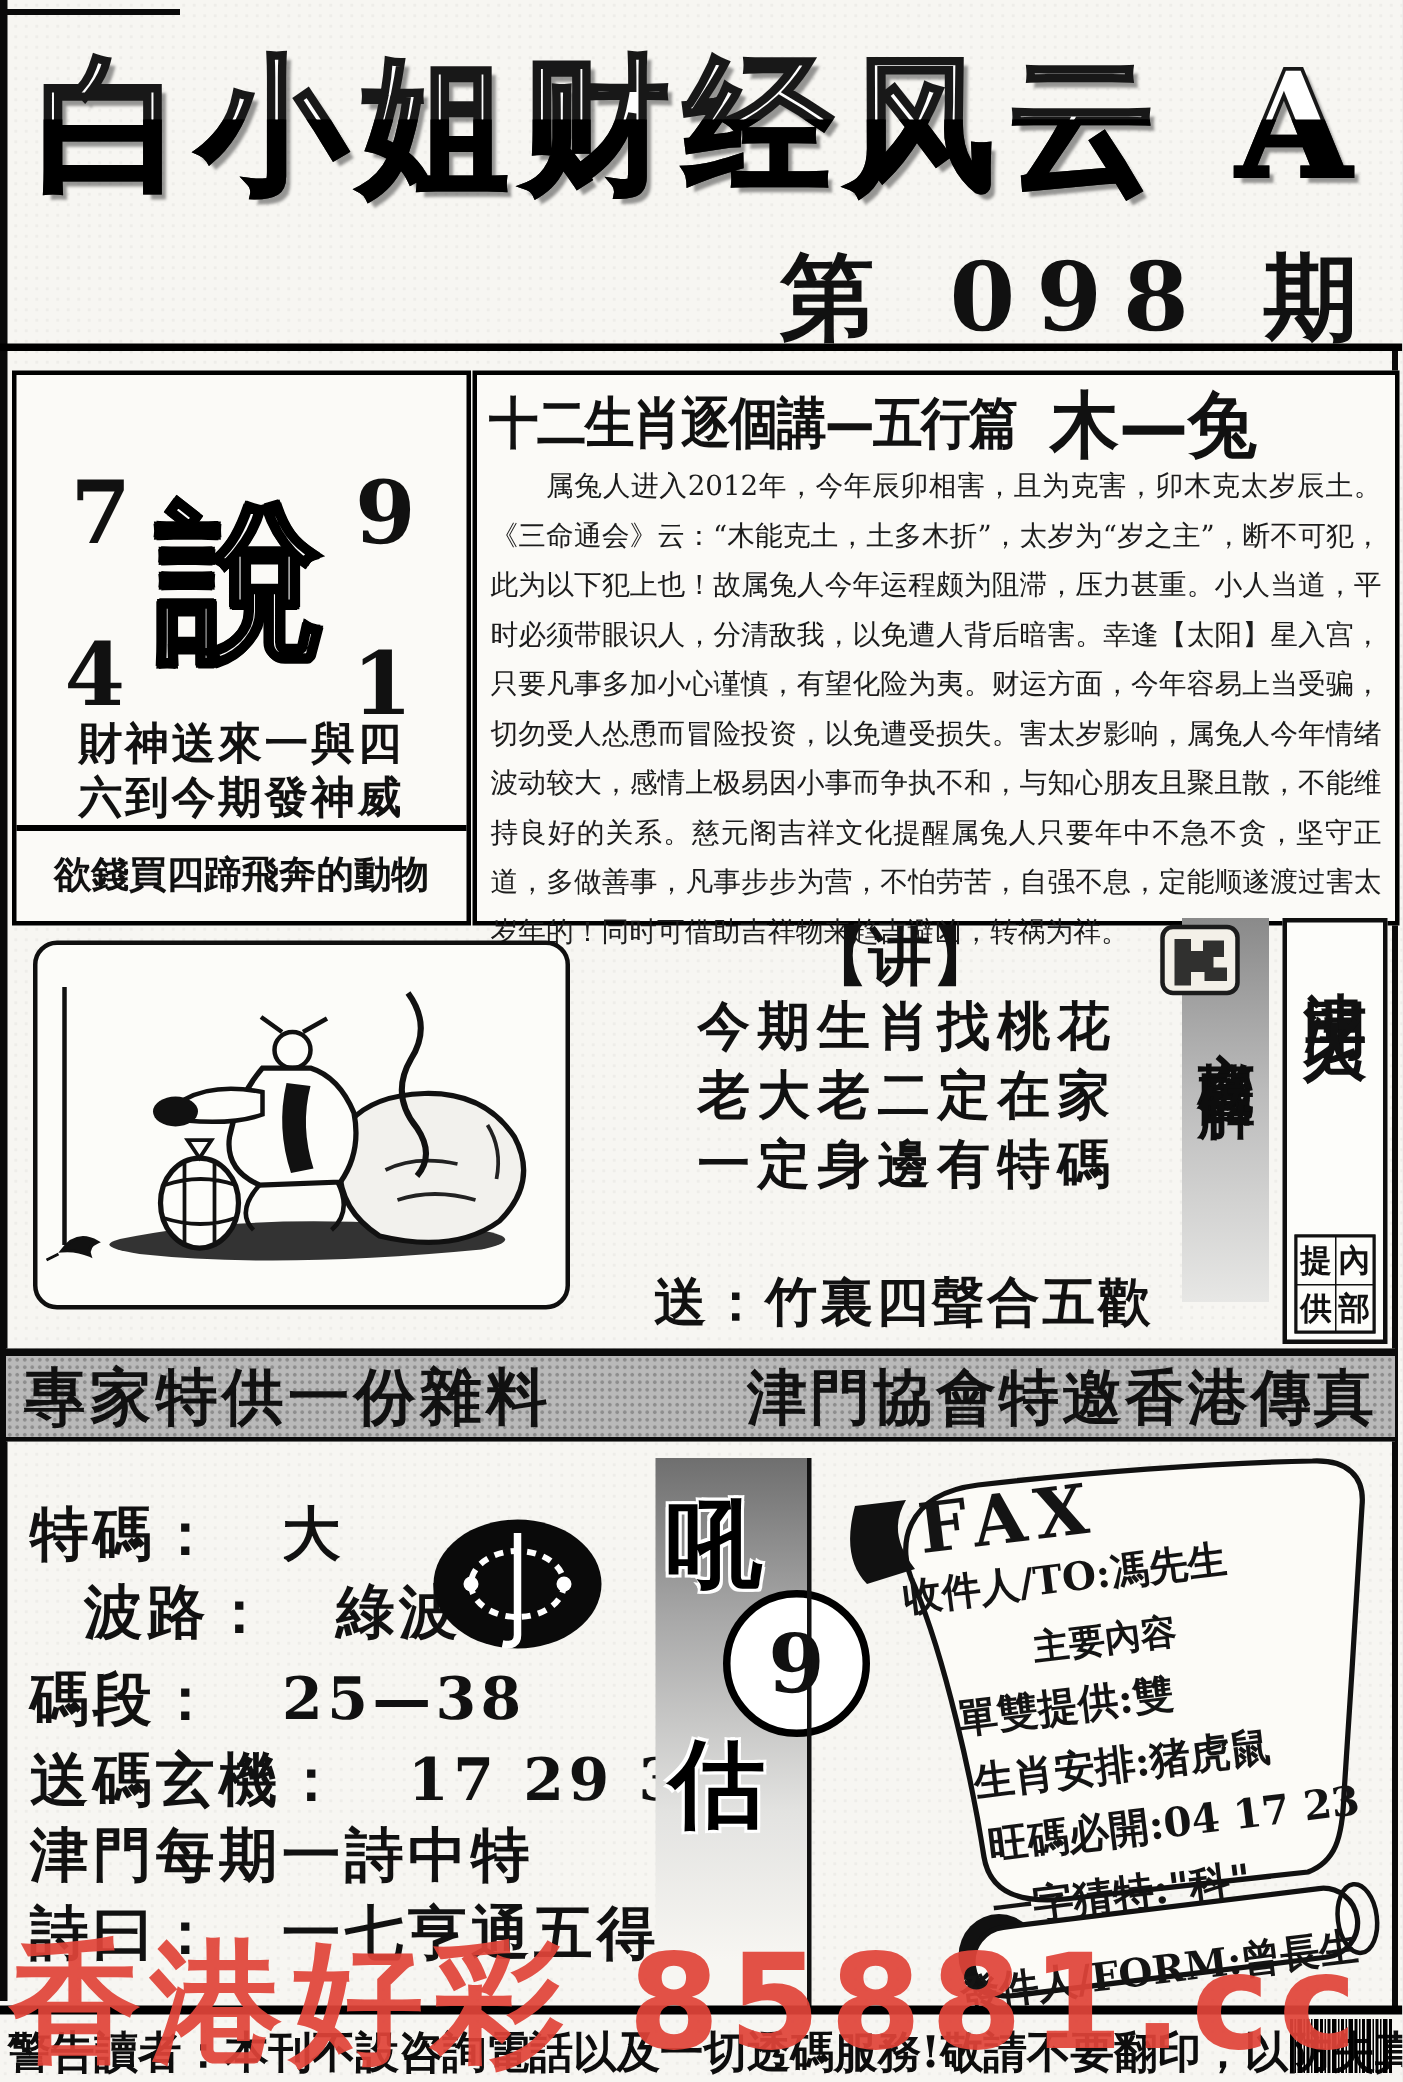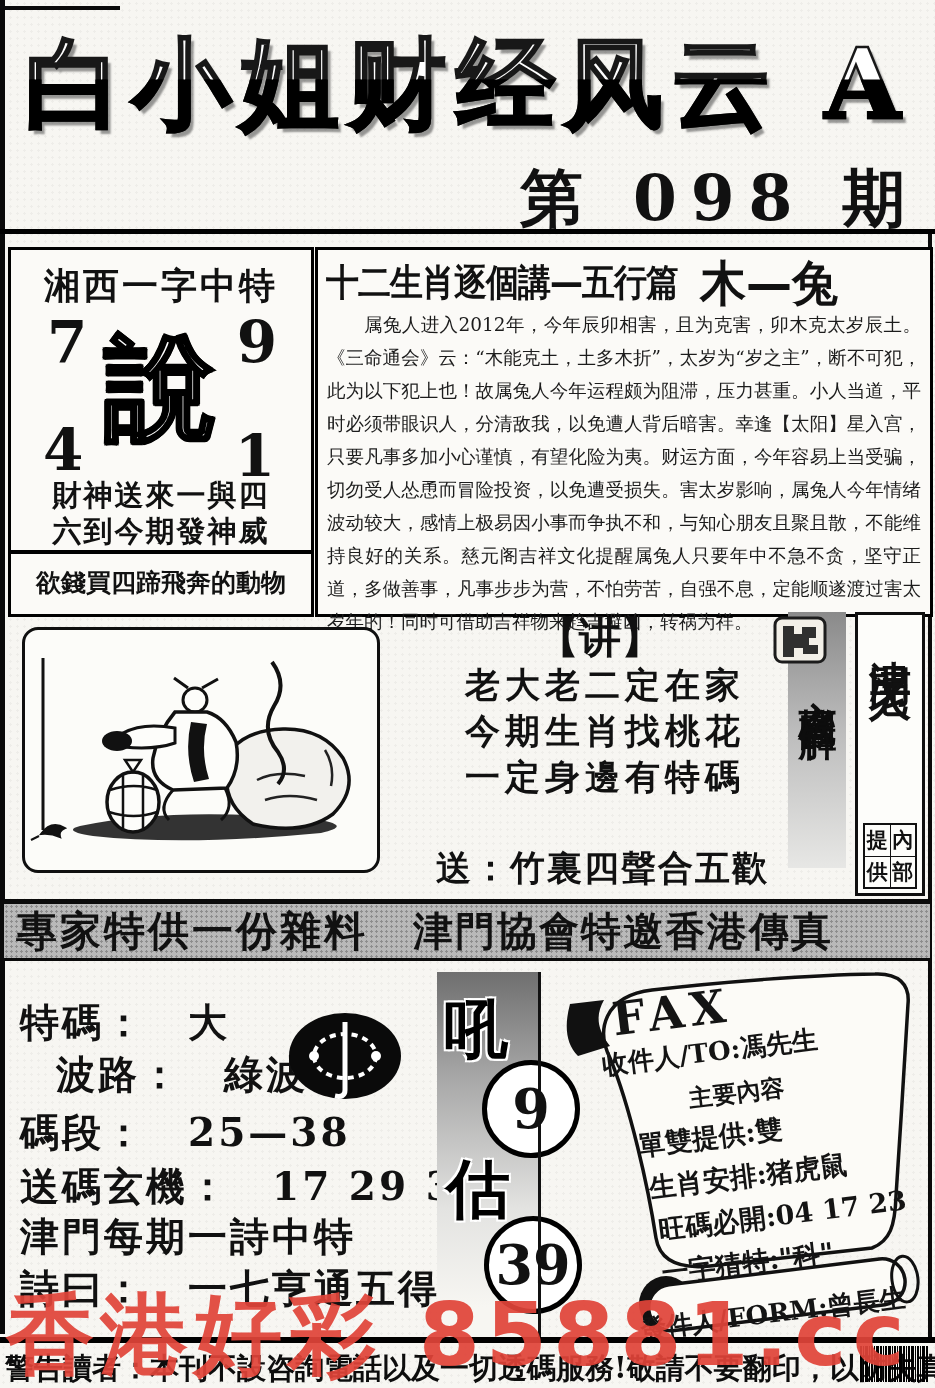--- a/index.html
+++ b/index.html
@@ -67,21 +67,21 @@
   .jinmen .vtext{font-size:42px;letter-spacing:7px;margin-top:12px;}
   .stampbox{position:absolute;left:5px;bottom:4px;width:50px;height:62px;border:2px solid #111;
             display:grid;grid-template-columns:1fr 1fr;grid-template-rows:1fr 1fr;background:#111;gap:1px;}
   .stampbox span{background:#fdfdfa;display:flex;align-items:center;justify-content:center;
                  font-size:21px;font-weight:bold;}
 
   
   .strip{left:4px;top:899px;width:926px;height:62px;background-color:#b9b9b9;
          background-image:radial-gradient(circle,#8d8d8d 1px,transparent 1.4px);background-size:5px 5px;
          border-top:5px solid #0a0a0a;border-bottom:3px solid #0a0a0a;
-         display:flex;align-items:center;padding:0 12px;box-sizing:border-box;}
+         display:flex;align-items:center;justify-content:space-between;padding:0 12px;box-sizing:border-box;}
   .strip-left{font-size:41px;font-weight:bold;letter-spacing:3px;white-space:nowrap;}
   .strip-right{font-size:40px;font-weight:bold;letter-spacing:2px;white-space:nowrap;margin-left:45px;}
 
   
   .tip{left:20px;font-size:39px;font-weight:700;letter-spacing:3px;white-space:pre;}
   .t1{top:996px;} .t2{top:1048px;margin-left:36px;} .t3{top:1106px;} .t4{top:1160px;} .t5{top:1210px;} .t6{top:1262px;}
   .oval-seal{left:286px;top:1010px;}
 
   
   .guess-bg{left:437px;top:972px;width:103px;height:364px;
@@ -118,21 +118,20 @@
   <div class="abs frame-left"></div>
   <div class="abs frame-right"></div>
   <div class="abs frame-topseg"></div>
 
   <div class="abs title-layer title-outline">白小姐财经风云 A</div>
   <div class="abs title-layer title-fill">白小姐财经风云 A</div>
   <div class="abs issue">第 098 期</div>
   <div class="abs header-rule"></div>
 
   <div class="abs pick-box">
-    <div class="pick-heading">湘西一字中特</div>
     <div class="pick-num n7">7</div>
     <div class="pick-num n9">9</div>
     <div class="big-char">說</div>
     <div class="pick-num n4">4</div>
     <div class="pick-num n1">1</div>
     <div class="verse v1">財神送來一與四</div>
     <div class="verse v2">六到今期發神威</div>
     <div class="pick-divider"></div>
     <div class="pick-hint">欲錢買四蹄飛奔的動物</div>
   </div>
@@ -158,22 +157,22 @@
       <ellipse cx="92" cy="111" rx="15" ry="10" fill="#111"></ellipse>
       <path d="M148,160 q-16,18 -4,30 M200,158 q10,20 -4,32" stroke="#111" stroke-width="3" fill="none"></path>
       <ellipse cx="108" cy="172" rx="26" ry="30" fill="#fdfdfa" stroke="#111" stroke-width="3.5"></ellipse>
       <path d="M85,160 q24,-8 47,0 M84,182 q25,8 48,0 M98,145 v56 M118,145 v56 M108,142 l-8,-12 h16 Z" stroke="#111" stroke-width="2.5" fill="none"></path>
       <path d="M16,204 q10,-14 24,-6 q-7,3 -5,9 q-9,-4 -19,-3 Z M14,206 l-8,4" fill="#111" stroke="#111" stroke-width="2"></path>
     </svg>
   </div>
 
   <div class="abs jiang-title">【讲】</div>
   <div class="abs poem">
+    <div class="poem-line">今期生肖找桃花</div>
     <div class="poem-line">老大老二定在家</div>
-    <div class="poem-line">今期生肖找桃花</div>
     <div class="poem-line">一定身邊有特碼</div>
   </div>
   <div class="abs gift-line">送：竹裏四聲合五歡</div>
 
   <div class="abs xuanji">
     <span class="vtext">玄機圖解</span>
   </div>
   <svg class="abs seal-icon" width="56" height="50" viewBox="0 0 56 50">
     <rect x="3" y="3" width="50" height="44" rx="7" fill="#f3f0e8" stroke="#1c1c1c" stroke-width="3"></rect>
     <path d="M11,11 h11 v8 h8 v-7 h14 v11 h-7 v7 h9 v9 h-15 v-6 h-9 v9 h-11 Z" fill="#151515" opacity=".88"></path>
@@ -207,23 +206,20 @@
     <circle cx="28" cy="46" r="5" fill="#fff"></circle>
     <circle cx="90" cy="46" r="5" fill="#fff"></circle>
   </svg>
 
   <div class="abs guess-bg"></div>
   <div class="abs guess-char gc1">吼</div>
   <div class="abs circle c14">
     <span>9</span>
   </div>
   <div class="abs guess-char gc2">估</div>
-  <div class="abs circle c39">
-    <span>39</span>
-  </div>
   <div class="abs col-divider"></div>
 
   <svg class="abs fax-svg" width="374" height="376" viewBox="0 0 374 376">
     <path d="M50,92 C36,64 44,30 92,24 C160,16 250,9 315,8 C338,7 350,18 348,38 C345,90 340,170 336,230 C335,260 330,275 312,282 L150,300 C120,303 100,296 96,272 C88,220 70,140 50,92 Z" fill="#fcfbf7" stroke="#111" stroke-width="3.5"></path>
     <path d="M10,38 C4,60 6,78 18,90 L50,80 C36,62 36,48 44,34 Z" fill="#111"></path>
     <ellipse cx="106" cy="338" rx="27" ry="28" fill="#111"></ellipse>
     <g transform="rotate(-7 215 330)">
       <rect x="88" y="306" width="258" height="46" rx="23" fill="#fcfbf7" stroke="#111" stroke-width="3.5"></rect>
       <ellipse cx="346" cy="329" rx="13" ry="23" fill="none" stroke="#111" stroke-width="3"></ellipse>
     </g>

